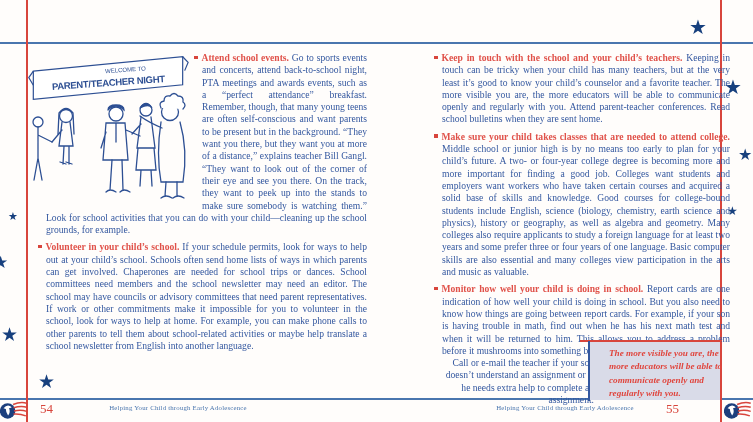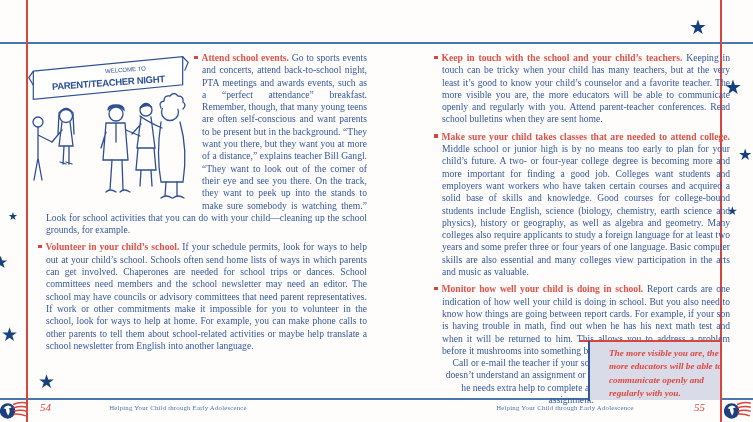--- a/index.html
+++ b/index.html
@@ -27,23 +27,23 @@
   .narrow-cont{display:block;width:152px;text-align:right;text-indent:0;}
   
   .illus-float{float:left;width:162px;height:152px;margin:-2px 4px 4px -10px;}
   
   .pq-box{position:absolute;left:588px;top:341px;width:132px;min-height:59px;background:#d9dbe8;}
   .pq-topline{position:absolute;left:580px;top:340px;width:141px;height:1.6px;background:#d8453c;}
   .pq-leftline{position:absolute;left:588px;top:341px;width:1.6px;height:60px;background:#33579f;}
   .pq-text{position:absolute;left:597px;top:347px;width:119px;color:#e0463e;
     font-style:italic;font-weight:bold;font-size:9.2px;line-height:13.4px;text-align:left;margin-left:12px;}
   
-  .page-num{position:absolute;color:#d8453c;font-size:11px;line-height:1;font-style:italic;}
+  .page-num{position:absolute;color:#d8453c;font-size:13px;line-height:1;}
   .num-left{left:40px;top:402px;}
-  .num-right{left:694px;top:402px;}
+  .num-right{left:666px;top:402px;}
   .footer-title{position:absolute;top:405px;width:180px;color:#4a76ae;font-size:6.8px;line-height:1;text-align:center;letter-spacing:.2px;}
   .ft-left{left:88px;}
   .ft-right{left:475px;}
   .eagle{position:absolute;width:28px;height:20px;}
   .eagle-left{left:0;top:400px;}
   .eagle-right{left:724px;top:400px;}
 </style>
 </head>
 <body>
 

